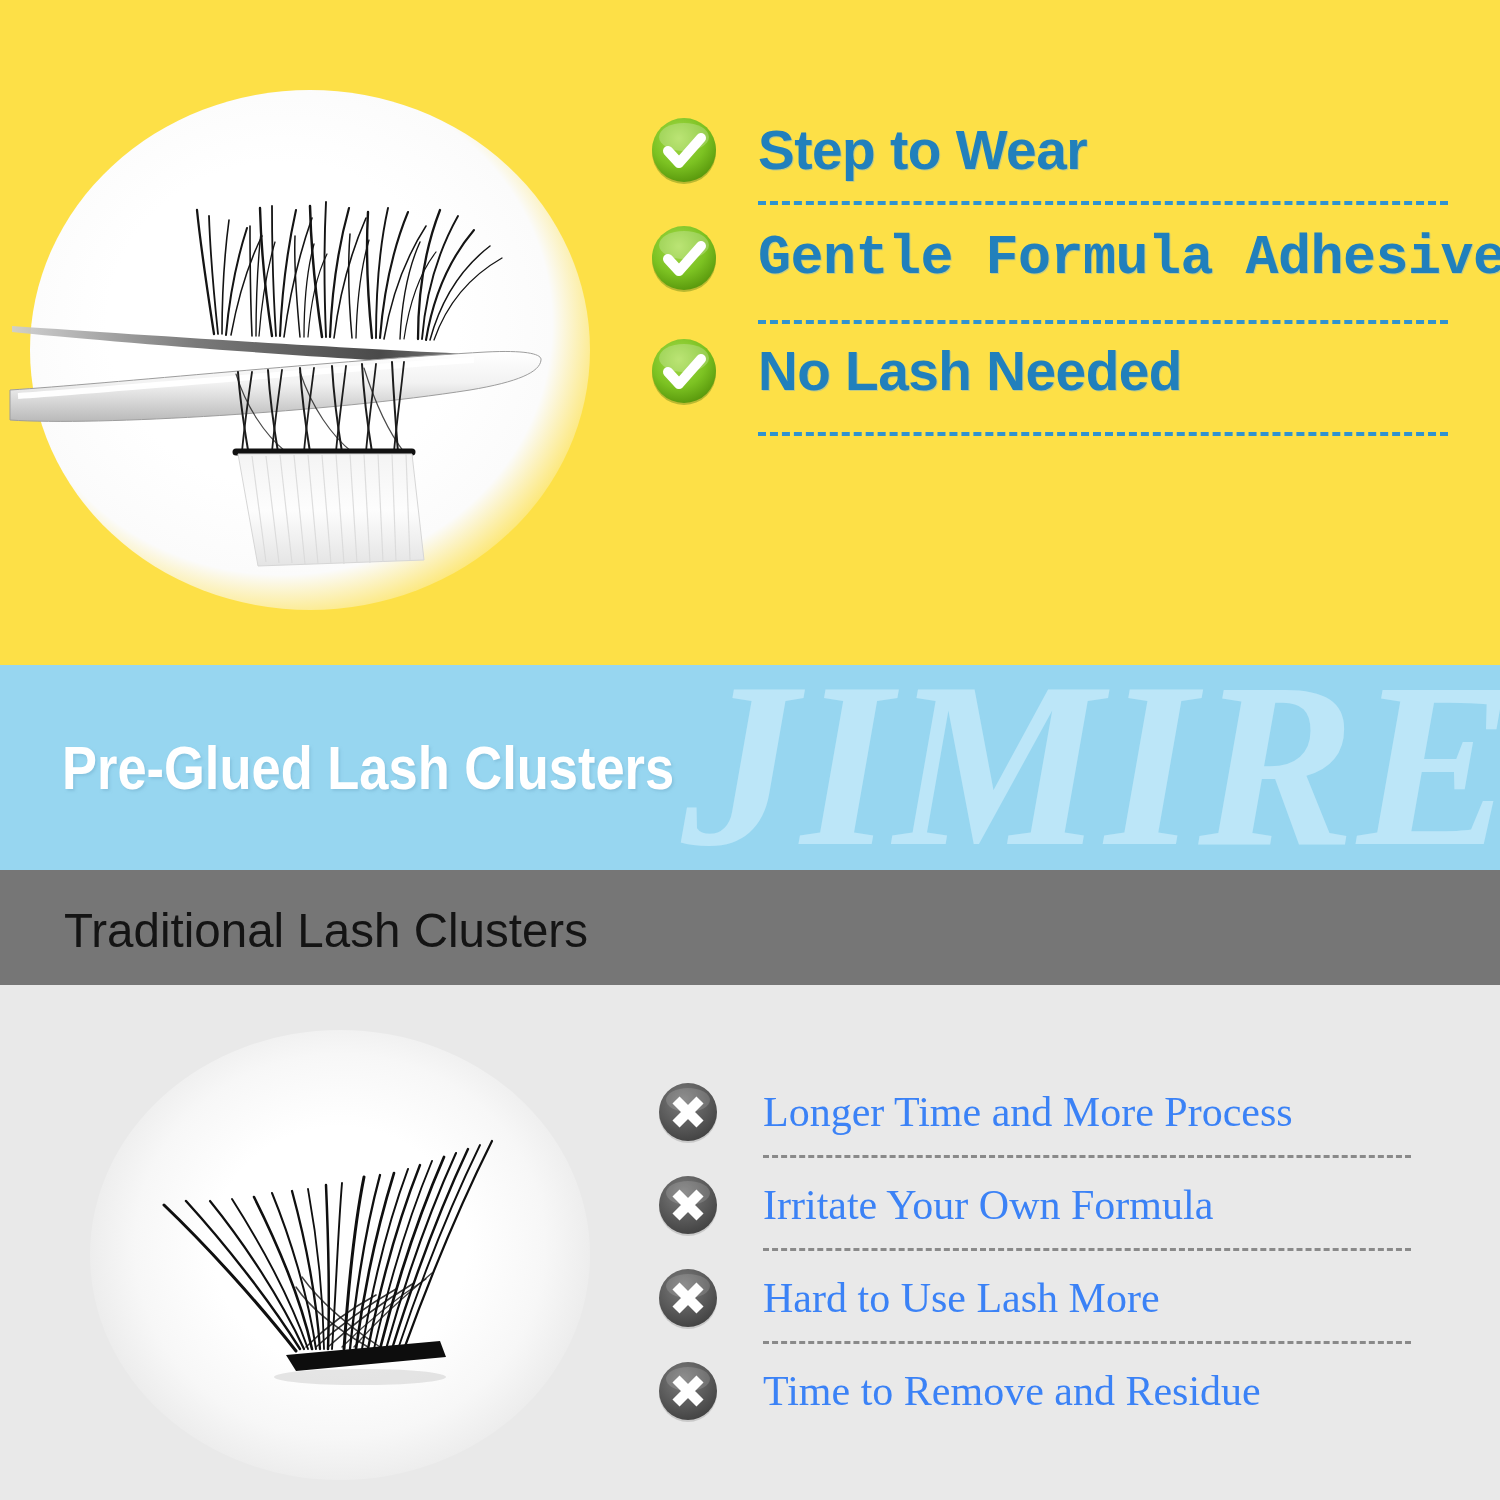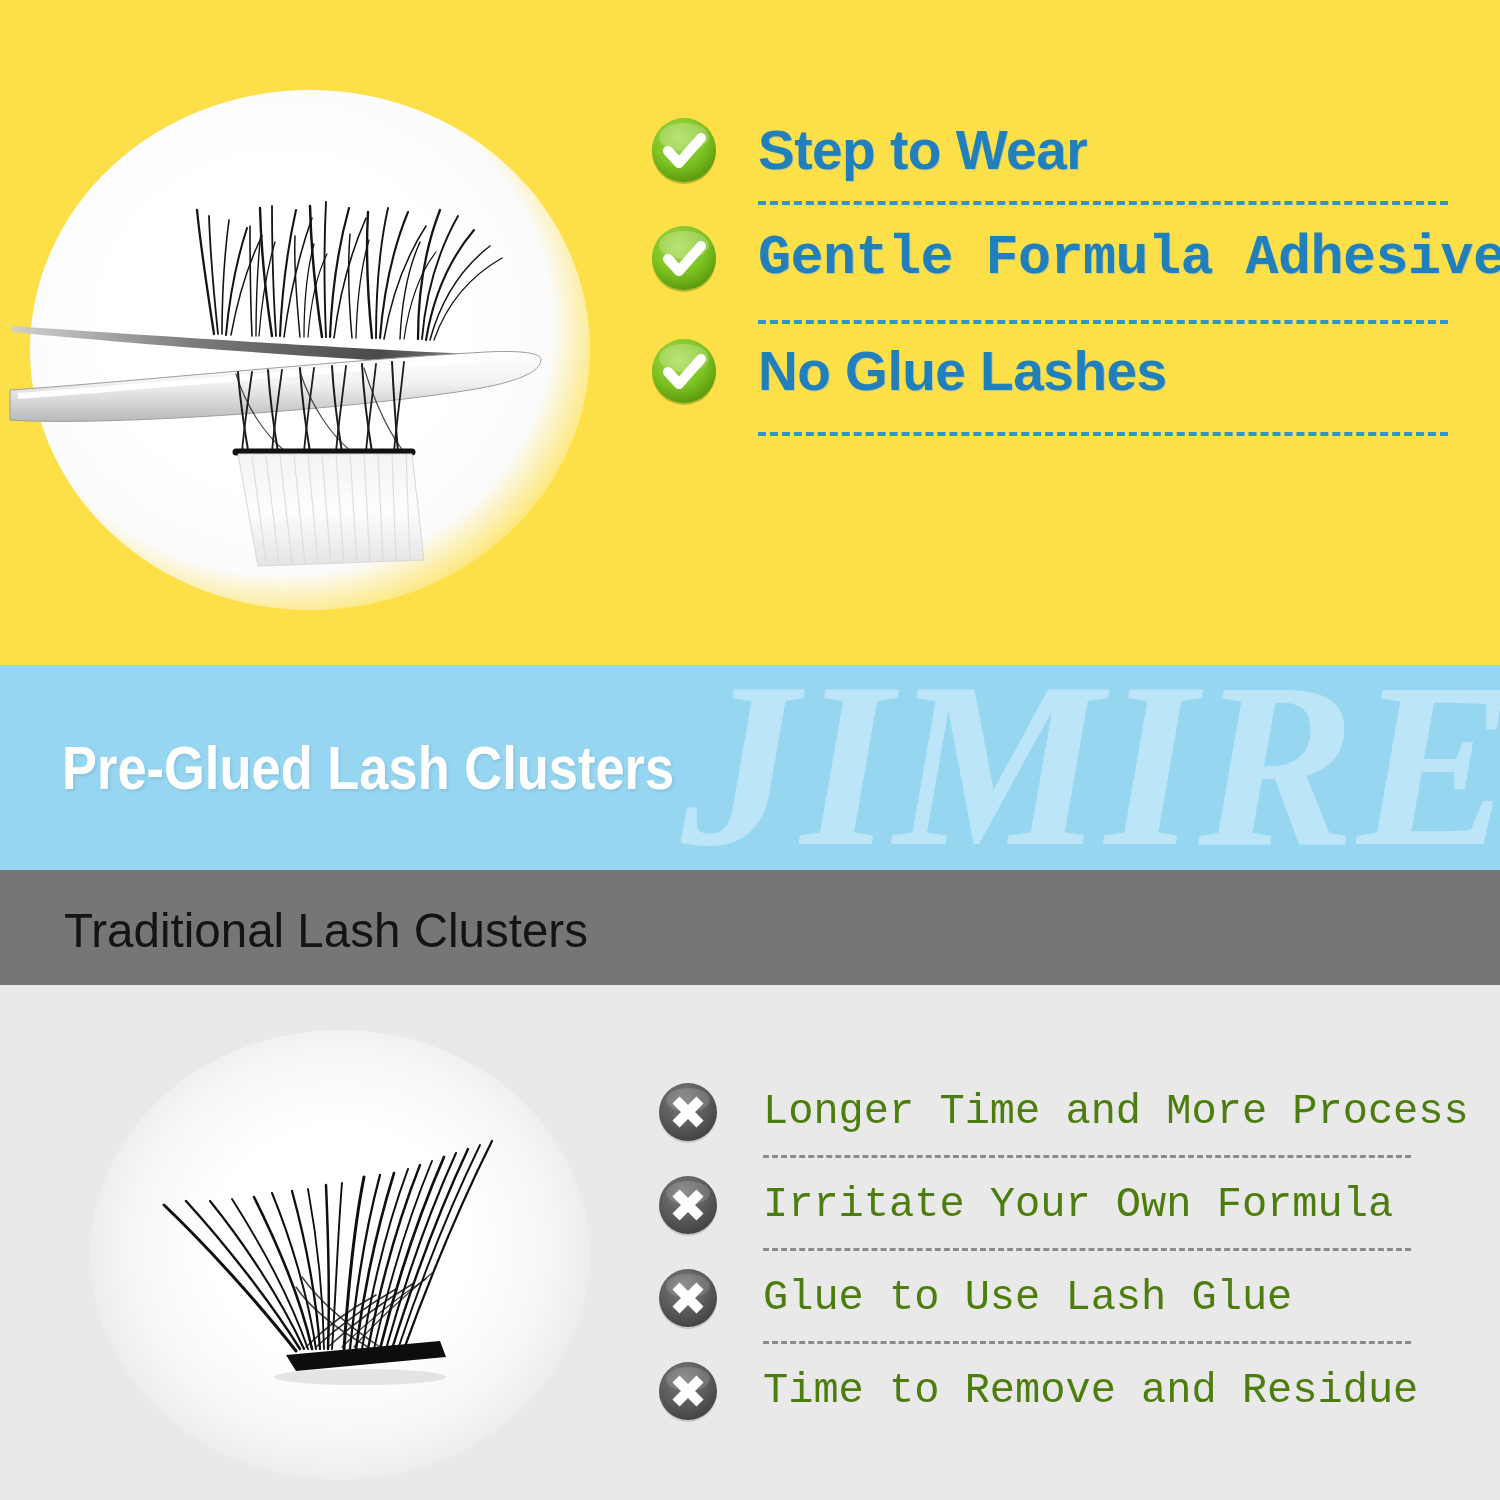--- a/index.html
+++ b/index.html
@@ -182,22 +182,22 @@
     position: absolute;
     left: 0; top: 50%;
     transform: translateY(-50%);
     width: 66px; height: 66px;
   }
   .con-label {
     position: absolute;
     left: 108px;
     top: 50%;
     transform: translateY(-50%);
-    color: #4d7c0f;
-    font-family: Liberation Mono, monospace;
+    color: #3b82f6;
+    font-family: Liberation Serif, serif;
     font-weight: 300;
     font-size: 42px;
     line-height: 1;
     white-space: nowrap;
   }
   .dash-gray {
     position: absolute;
     left: 108px;
     right: 4px;
     height: 0;
@@ -359,21 +359,21 @@
 
       <div class="feature-row r2">
         <span class="icon-ok">
           <svg width="72" height="72" viewBox="0 0 72 72">
             <circle cx="36" cy="38" r="32" fill="#3d6f05" opacity="0.35"></circle>
             <circle cx="36" cy="36" r="32" fill="url(#gOk)"></circle>
             <ellipse cx="36" cy="23" rx="25" ry="14" fill="#ffffff" opacity="0.22"></ellipse>
             <path d="M20 37 L31 49 L53 24" fill="none" stroke="#ffffff" stroke-width="10" stroke-linecap="round" stroke-linejoin="round"></path>
           </svg>
         </span>
-        <span class="feature-label" style="transform: translateY(-50%) scaleX(1);">No Glue Lashes</span>
+        <span class="feature-label" style="transform: translateY(-50%) scaleX(1);">No Lash Needed</span>
       </div>
 
 
       <div class="dash-blue d1"></div>
       <div class="dash-blue d2"></div>
       <div class="dash-blue d3"></div>
     </div>
   </div>
 
   <div class="banner-blue">
@@ -464,21 +464,21 @@
 
     <div class="con-row">
       <span class="icon-no">
         <svg width="66" height="66" viewBox="0 0 66 66">
           <circle cx="33" cy="35" r="29" fill="#8e8e8e" opacity="0.35"></circle>
           <circle cx="33" cy="33" r="29" fill="url(#gNo)"></circle>
           <ellipse cx="33" cy="21" rx="22" ry="12" fill="#ffffff" opacity="0.14"></ellipse>
           <path d="M21 21 L45 45 M45 21 L21 45" stroke="#ffffff" stroke-width="10" stroke-linecap="butt"></path>
         </svg>
       </span>
-      <span class="con-label">Glue to Use Lash Glue</span>
+      <span class="con-label">Hard to Use Lash More</span>
     </div>
 
     <div class="con-row">
       <span class="icon-no">
         <svg width="66" height="66" viewBox="0 0 66 66">
           <circle cx="33" cy="35" r="29" fill="#8e8e8e" opacity="0.35"></circle>
           <circle cx="33" cy="33" r="29" fill="url(#gNo)"></circle>
           <ellipse cx="33" cy="21" rx="22" ry="12" fill="#ffffff" opacity="0.14"></ellipse>
           <path d="M21 21 L45 45 M45 21 L21 45" stroke="#ffffff" stroke-width="10" stroke-linecap="butt"></path>
         </svg>

